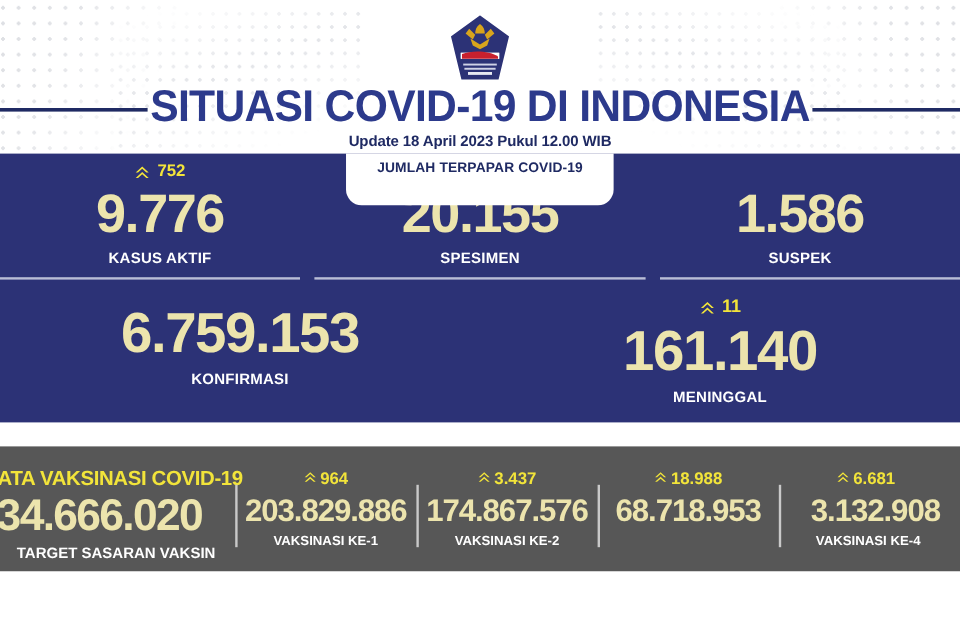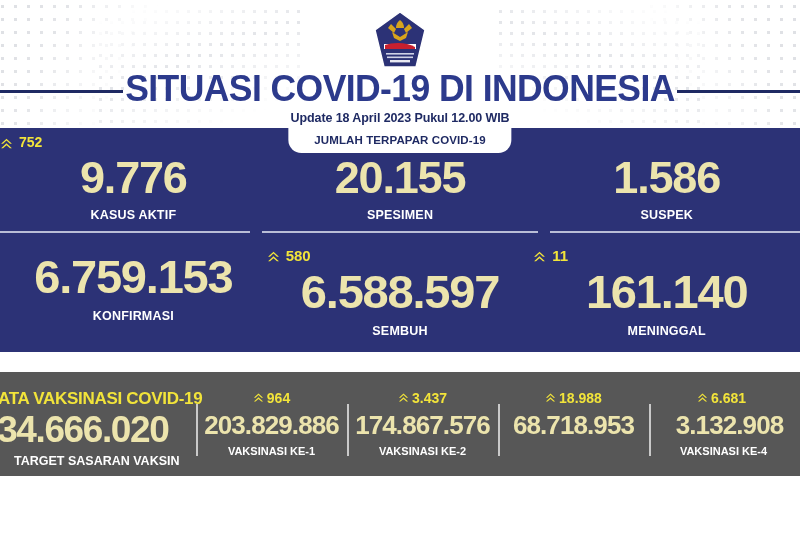--- a/index.html
+++ b/index.html
@@ -53,38 +53,38 @@
     position:absolute;left:0;right:0;top:111px;text-align:center;
     font-size:12.5px;font-weight:bold;color:#1f2a63;letter-spacing:-.1px;
   }
 
   
   .navy{position:absolute;left:0;top:128px;width:800px;height:224px;background:#2c3276;}
   .badge{
     position:absolute;left:50%;top:128px;transform:translateX(-50%);
     background:#ffffff;color:#1f2a63;
     font-size:11.5px;font-weight:bold;letter-spacing:.1px;
-    padding:6px 26px 7px 26px;
+    padding:6px 26px 25px 26px;
     border-radius:0 0 13px 13px;
     white-space:nowrap;z-index:3;
   }
 
   .rowsep{position:absolute;top:231px;height:1.6px;background:#b9bdd6;z-index:2;}
   .rowsep.s1{left:0;width:250px;}
   .rowsep.s2{left:262px;width:276px;}
   .rowsep.s3{left:550px;width:250px;}
 
   .srow{position:absolute;left:0;width:800px;display:flex;}
   .srow.r1{top:135px;height:96px;}
   .srow.r2{top:248px;height:100px;}
   .cell{flex:1 1 0;position:relative;text-align:center;min-width:0;}
 
   .delta{
     color:#f2e43a;font-size:14px;font-weight:bold;line-height:1;
-    display:flex;align-items:center;gap:6px;white-space:nowrap;
+    display:flex;align-items:center;justify-content:center;gap:6px;white-space:nowrap;
   }
   .delta.big{font-size:15px;}
   .chev{display:inline-block;width:13px;height:13px;position:relative;top:1px;}
   .bignum{
     color:#ece4ad;font-weight:bold;line-height:1;white-space:nowrap;
     letter-spacing:-1.2px;
   }
   .r1 .bignum{font-size:45px;margin-top:6px;}
   .r2 .bignum{font-size:47px;margin-top:5px;}
   .caption{
@@ -193,31 +193,20 @@
     <div class="cell">
       <div class="bignum">6.759.153</div>
       <div class="caption">KONFIRMASI</div>
     </div>
     <div class="cell">
       <div class="delta big">
         <svg class="chev" viewBox="0 0 12 12">
           <path d="M1 6.2 L6 1.6 L11 6.2 L9.2 6.2 L6 3.3 L2.8 6.2 Z" fill="#f2e43a"></path>
           <path d="M1 10.4 L6 5.8 L11 10.4 L9.2 10.4 L6 7.5 L2.8 10.4 Z" fill="#f2e43a"></path>
         </svg>
-        <span>580</span>
-      </div>
-      <div class="bignum">6.588.597</div>
-      <div class="caption">SEMBUH</div>
-    </div>
-    <div class="cell">
-      <div class="delta big">
-        <svg class="chev" viewBox="0 0 12 12">
-          <path d="M1 6.2 L6 1.6 L11 6.2 L9.2 6.2 L6 3.3 L2.8 6.2 Z" fill="#f2e43a"></path>
-          <path d="M1 10.4 L6 5.8 L11 10.4 L9.2 10.4 L6 7.5 L2.8 10.4 Z" fill="#f2e43a"></path>
-        </svg>
         <span>11</span>
       </div>
       <div class="bignum">161.140</div>
       <div class="caption">MENINGGAL</div>
     </div>
   </div>
 
   <div class="gray"></div>
   <div class="vax">
 

